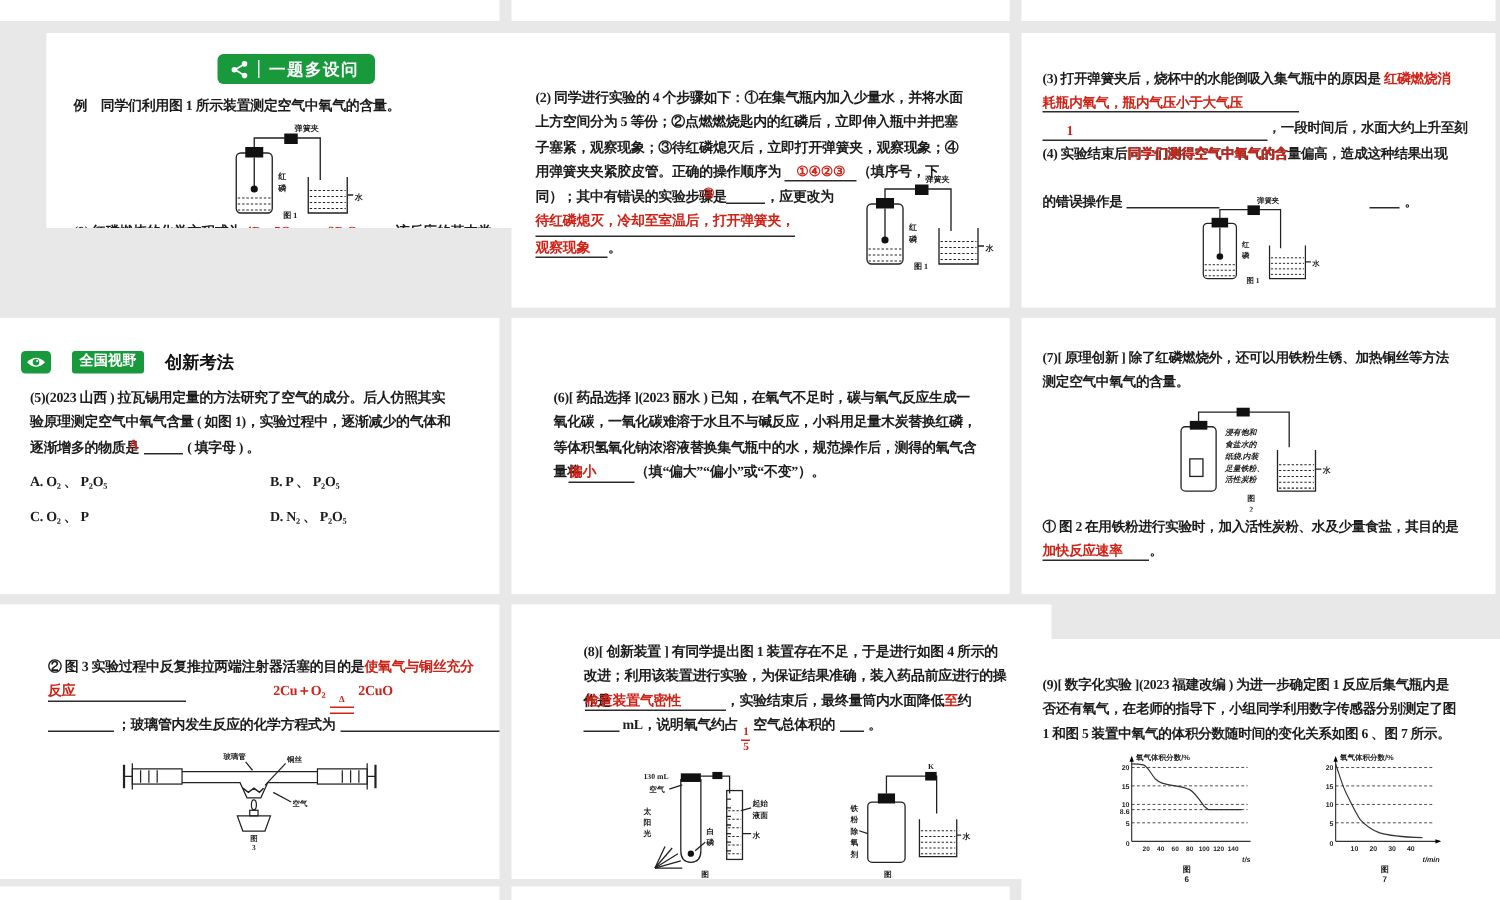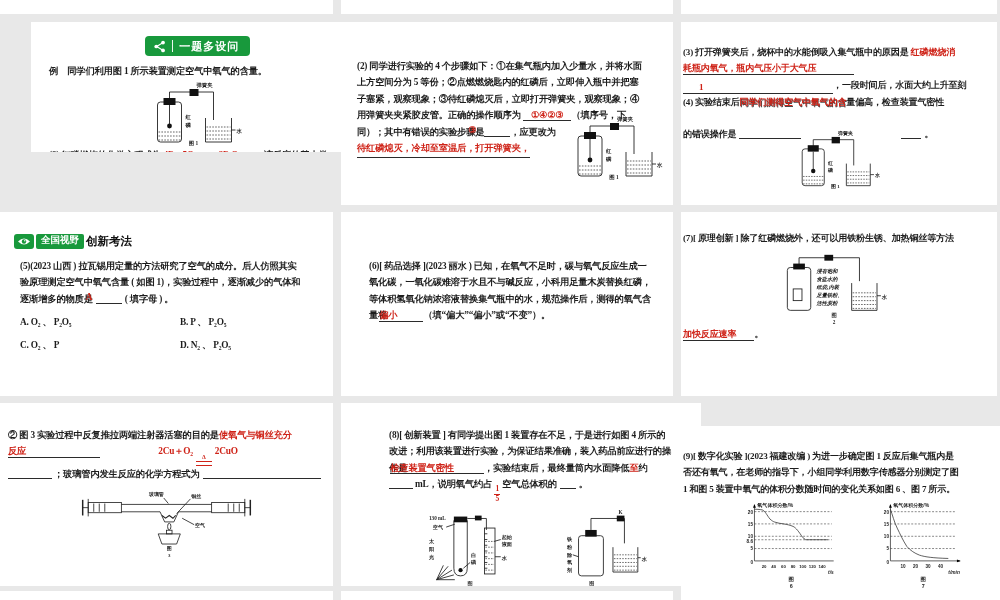--- a/index.html
+++ b/index.html
@@ -9,40 +9,40 @@
   .slide,.stub{position:absolute;background:#fff;overflow:hidden;}
   
   #st1{left:0;top:0;width:333px;height:14px;} #st2{left:341px;top:0;width:332px;height:14px;} #st3{left:681px;top:0;width:316px;height:14px;}
   #s1{left:0;top:22px;width:333px;height:130px;margin-left:31px;} #s2{left:341px;top:22px;width:332px;height:183px;} #s3{left:681px;top:22px;width:316px;height:183px;}
   #s4{left:0;top:212px;width:333px;height:184px;} #s5{left:341px;top:212px;width:332px;height:184px;} #s6{left:681px;top:212px;width:316px;height:184px;}
   #s7{left:0;top:403px;width:333px;height:183px;} #s8{left:341px;top:403px;width:332px;height:183px;padding-left:28px;} #s9{left:681px;top:426px;width:336px;height:183px;}
   #sb1{left:0;top:591px;width:333px;height:9px;} #sb2{left:341px;top:591px;width:332px;height:9px;} #sb3{left:681px;top:591px;width:316px;height:9px;}
 
   .txt{font-size:9.3px;line-height:16.4px;font-weight:700;color:#1d1d1d;
        letter-spacing:-0.2px;padding:0 10px 0 18px;}
-  #s3 .txt,#s6 .txt,#s9 .txt{padding-left:2px;font-size:9.1px;}
+  #s3 .txt,#s6 .txt,#s9 .txt{padding-left:14px;font-size:9.1px;}
   .row{display:block;white-space:nowrap;}
   .r{color:#cf2318;}
   .u{border-bottom:1.1px solid #2b2b2b;padding-bottom:0.5px;}
   .bl{display:inline-block;height:10px;border-bottom:1.1px solid #2b2b2b;vertical-align:-2px;line-height:9px;}
   .sp{display:inline-block;}
   .ovd{text-shadow:0.6px 0.6px 0 #4a4a4a;margin-top:20px;}
   .ovl{position:relative;display:inline-block;}
   .ovl .ov{position:absolute;left:2px;top:-2px;font-style:normal;}
   .cond{display:inline-flex;flex-direction:column;align-items:center;vertical-align:-5px;margin:0 3px;line-height:1;}
   .cond .cc{font-size:6px;font-style:normal;letter-spacing:0;}
   .cond .cl{width:16px;height:3px;border-top:1px solid currentColor;border-bottom:1px solid currentColor;margin-top:0.5px;}
   .frac{display:inline-flex;flex-direction:column;align-items:center;line-height:1;vertical-align:-4px;font-size:7.5px;margin:0 2px;}
   .frac .fb{width:6px;height:1px;background:currentColor;margin:0.8px 0;}
 
   .badge{margin:14px auto 0;width:max-content;display:flex;align-items:center;gap:6px;
          background:#18993c;color:#fff;height:20px;border-radius:4px;padding:0 11px 0 8px;
          font:700 11px "Liberation Sans",sans-serif;letter-spacing:1px;}
   .bsep{width:1.5px;height:12px;background:rgba(255,255,255,.92);}
-  .hdr4{display:flex;align-items:center;gap:2px;margin:22px 0 0 14px;}
+  .hdr4{display:flex;align-items:center;gap:14px;margin:22px 0 0 14px;}
   .eyebox{width:20px;height:15px;background:#18993c;border-radius:3px;display:flex;align-items:center;justify-content:center;}
   .tag4{background:#18993c;color:#fff;height:15px;line-height:15px;padding:0 5px;border-radius:2px;
         font:700 9.5px "Liberation Sans",sans-serif;}
   .ttl4{font:700 11.5px "Liberation Sans",sans-serif;color:#111;}
 
   svg{display:block;}
   .fig{stroke:#222;fill:none;stroke-width:0.9;}
   .fig text{stroke:none;fill:#1d1d1d;font-size:5.4px;font-weight:700;font-family:"Liberation Serif","DejaVu Serif",serif;}
   .fig .blk{fill:#111;stroke:none;}
   .fig .wl{stroke-dasharray:1.6 1.3;stroke-width:0.7;}
@@ -118,20 +118,23 @@
       <span class="row">(2) 同学进行实验的 4 个步骤如下：①在集气瓶内加入少量水，并将水面</span>
       <span class="row">上方空间分为 5 等份；②点燃燃烧匙内的红磷后，立即伸入瓶中并把塞</span>
       <span class="row">子塞紧，观察现象；③待红磷熄灭后，立即打开弹簧夹，观察现象；④</span>
       <span class="row">
         <span>用弹簧夹夹紧胶皮管。正确的操作顺序为 </span><span class="r u" style="padding:0 8px">①④②③</span><span>（填序号，下</span>
       </span>
       <span class="row">
         <span>同）；其中有错误的实验步</span><span class="ovl"><span>骤</span><i class="ov r">③</i></span><span>是</span><span class="bl" style="width:26px"></span><span>，应更改为</span>
       </span>
       <span class="row r u" style="width:max-content">待红磷熄灭，冷却至室温后，打开弹簧夹，</span>
+      <span class="row">
+        <span class="r u" style="padding-right:12px">观察现象</span><span>。</span>
+      </span>
     </div>
     <svg class="fig abs" style="right:5px;top:92px" width="100" height="66" viewBox="0 0 100 66">
       <path d="M22 24 V12 H66 V40"></path>
       <rect class="blk" x="42" y="9" width="9" height="7"></rect>
       <text x="57" y="7" text-anchor="middle">弹簧夹</text>
       <rect x="10" y="22" width="24" height="40" rx="3"></rect>
       <rect class="blk" x="16" y="18" width="12" height="7"></rect>
       <line x1="22" y1="25" x2="22" y2="44"></line>
         <circle class="blk" cx="22" cy="46" r="2.4"></circle>
       <line class="wl" x1="11" y1="52" x2="33" y2="52"></line>
@@ -155,21 +158,21 @@
       <span class="row">
         <span>(3) 打开弹簧夹后，烧杯中的水能倒吸入集气瓶中的原因是 </span><span class="r">红磷燃烧消</span>
       </span>
       <span class="row">
         <span class="r u" style="padding-right:38px">耗瓶内氧气，瓶内气压小于大气压</span>
       </span>
       <span class="row">
         <span class="bl" style="width:150px"><span class="r" style="margin-left:16px">1</span></span><span>，一段时间后，水面大约上升至刻</span>
       </span>
       <span class="row">
-        <span>(4) 实验结束后</span><span class="r ovd">同学们测得空气中氧气的含</span><span>量偏高，检查装置气密性</span>
+        <span>(4) 实验结束后</span><span class="r ovd">同学们测得空气中氧气的含</span><span>量偏高，造成这种结果出现</span>
       </span>
       <span class="row" style="margin-top:16px">
         <span>的错误操作是</span><span class="bl" style="width:62px;margin-left:3px"></span><span class="sp" style="width:100px"></span><span class="bl" style="width:20px;margin-right:3px"></span><span>。</span>
       </span>
     </div>
     <svg class="fig abs" style="left:112px;top:106px" width="92" height="62" viewBox="0 0 100 66">
       <path d="M22 24 V12 H66 V40"></path>
       <rect class="blk" x="42" y="9" width="9" height="7"></rect>
       <text x="57" y="7" text-anchor="middle">弹簧夹</text>
       <rect x="10" y="22" width="24" height="40" rx="3"></rect>
@@ -228,20 +231,21 @@
       <span class="row">等体积氢氧化钠浓溶液替换集气瓶中的水，规范操作后，测得的氧气含</span>
       <span class="row">
         <span>量将</span><span class="r u" style="margin-left:-8px;padding-right:26px">偏小</span><span>（填“偏大”“偏小”或“不变”）。</span>
       </span>
     </div>
   </div>
 
   <div class="slide" id="s6">
     <div class="txt" style="margin-top:18px">
       <span class="row">(7)[ 原理创新 ] 除了红磷燃烧外，还可以用铁粉生锈、加热铜丝等方法</span>
+      <span class="row">测定空气中氧气的含量。</span>
     </div>
     <div style="display:flex;justify-content:center;margin-top:2px">
       <svg class="fig" width="128" height="76" viewBox="0 0 130 78">
         <path d="M24 20 V10 H86 V34"></path>
         <rect class="blk" x="50" y="7" width="9" height="6"></rect>
         <rect x="12" y="20" width="24" height="44" rx="3"></rect>
         <rect class="blk" x="18" y="16" width="12" height="6"></rect>
         <rect x="18" y="42" width="9" height="12"></rect>
         <text x="42" y="26" font-style="italic">浸有饱和</text>
         <text x="42" y="34" font-style="italic">食盐水的</text>
@@ -254,28 +258,29 @@
           <line class="wl" x1="79" y1="54" x2="103" y2="54"></line>
           <line class="wl" x1="79" y1="58" x2="103" y2="58"></line>
           <line class="wl" x1="79" y1="62" x2="103" y2="62"></line>
         <line x1="104" y1="49" x2="108" y2="49"></line>
         <text x="109" y="52">水</text>
         <text x="60" y="71" text-anchor="middle">图</text>
         <text x="60" y="78" text-anchor="middle">2</text>
       </svg>
     </div>
     <div class="txt" style="margin-top:2px">
+      <span class="row">① 图 2 在用铁粉进行实验时，加入活性炭粉、水及少量食盐，其目的是</span>
       <span class="row">
         <span class="r u" style="padding-right:18px">加快反应速率</span><span>。</span>
       </span>
     </div>
   </div>
 
   <div class="slide" id="s7">
-    <div class="txt" style="margin-top:24px;padding-left:8px">
+    <div class="txt" style="margin-top:34px;padding-left:32px">
       <span class="row">
         <span>② 图 3 实验过程中反复推拉两端注射器活塞的目的是</span><span class="r">使氧气与铜丝充分</span>
       </span>
       <span class="row">
         <span class="r u" style="padding-right:74px">反应</span><span class="sp" style="width:58px"></span><span class="r"><span>2Cu＋O₂</span><span class="cond">
               <i class="cc">Δ</i>
               <i class="cl"></i>
             </span><span>2CuO</span></span>
       </span>
       <span class="row">

